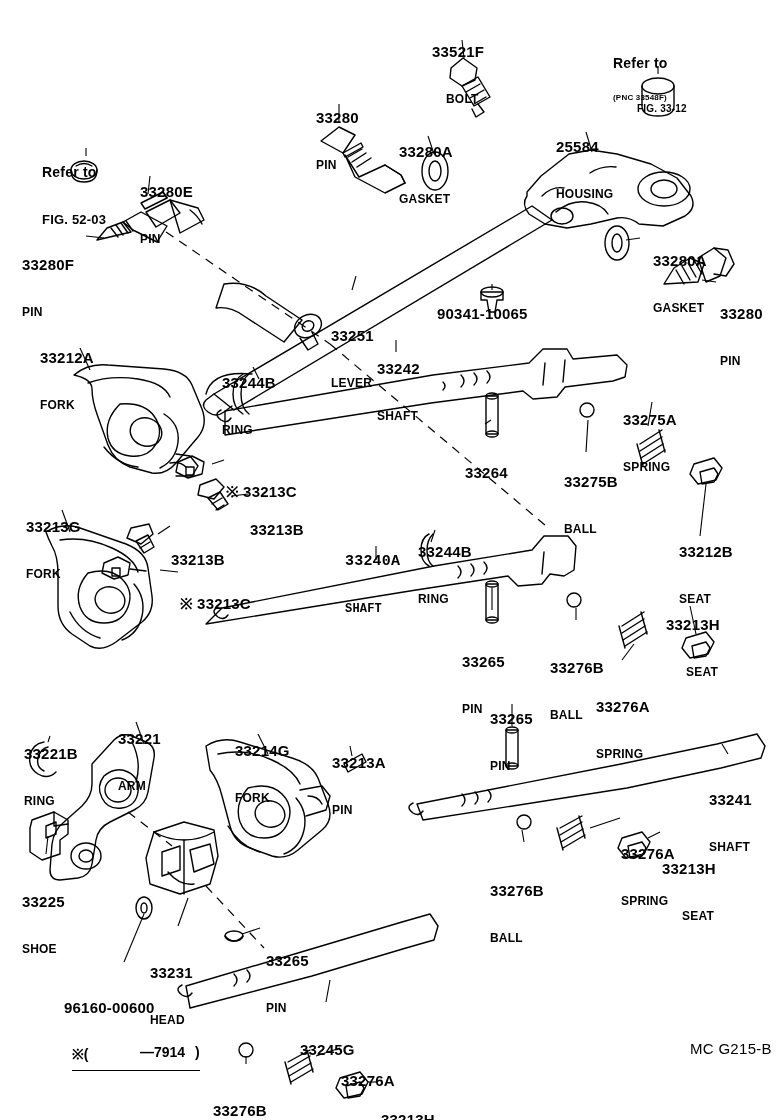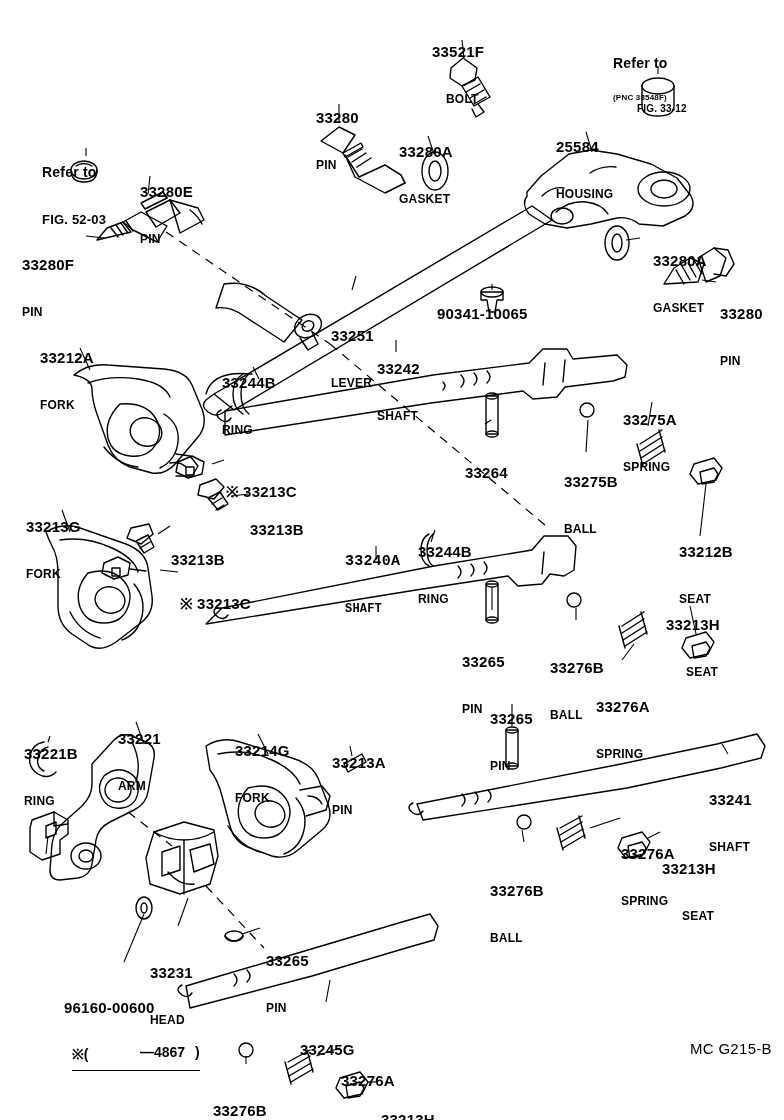--- a/index.html
+++ b/index.html
@@ -571,20 +571,24 @@
   <div class="lbl l" style="left:490px; top:849px;">
     <span class="num">33276B</span>
     <span class="sub">BALL</span>
   </div>
 
   <div class="lbl l" style="left:662px; top:827px;">
     <span class="num">33213H</span>
     <span class="sub" style="margin-left:20px;">SEAT</span>
   </div>
 
+  <div class="lbl l" style="left:22px; top:860px;">
+    <span class="num">33225</span>
+    <span class="sub">SHOE</span>
+  </div>
 
   <div class="lbl l" style="left:150px; top:931px;">
     <span class="num">33231</span>
     <span class="sub">HEAD</span>
   </div>
 
   <div class="lbl l" style="left:64px; top:966px;">
     <span class="num">96160-00600</span>
   </div>
 
@@ -606,19 +610,19 @@
     <span class="num">33276B</span>
     
   </div>
 
   <div class="lbl l" style="left:381px; top:1078px;">
     <span class="num">33213H</span>
     
   </div>
 
   <div class="footmark" style="left:72px; top:1044px;">※(</div>
-  <div class="footmark" style="left:140px; top:1044px;">—4867</div>
+  <div class="footmark" style="left:140px; top:1044px;">—7914</div>
   <div class="footmark" style="left:195px; top:1044px;">)</div>
   <div class="footline" style="left:72px; top:1070px; width:128px;"></div>
 
   <div class="mccode" style="left:690px; top:1040px;">MC G215-B</div>
 
 </div>
 
 </body></html>

